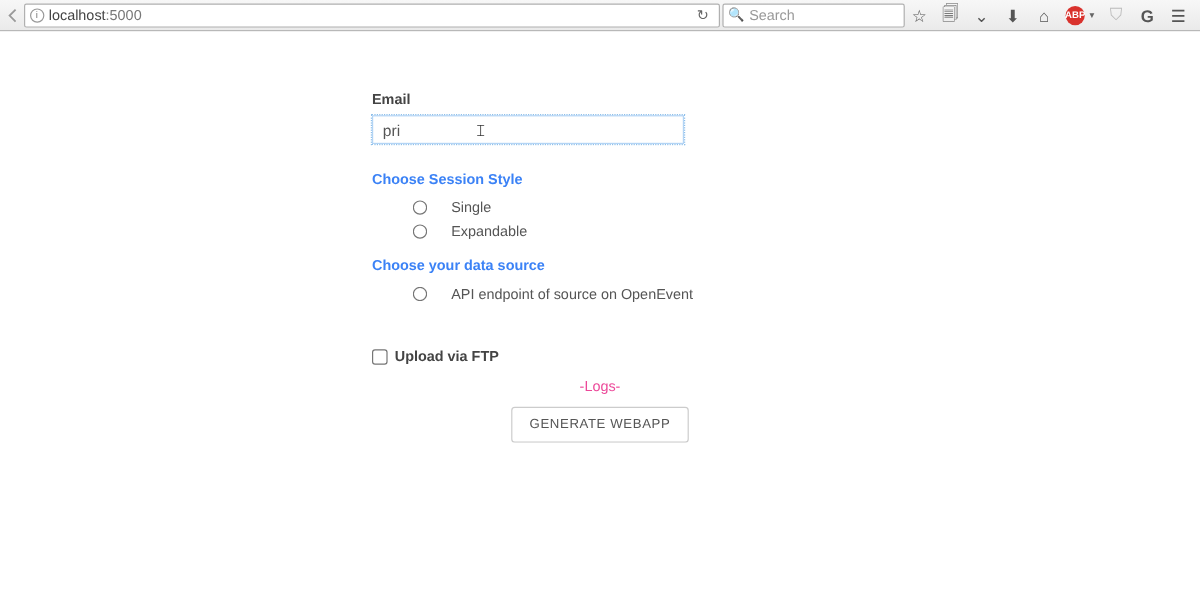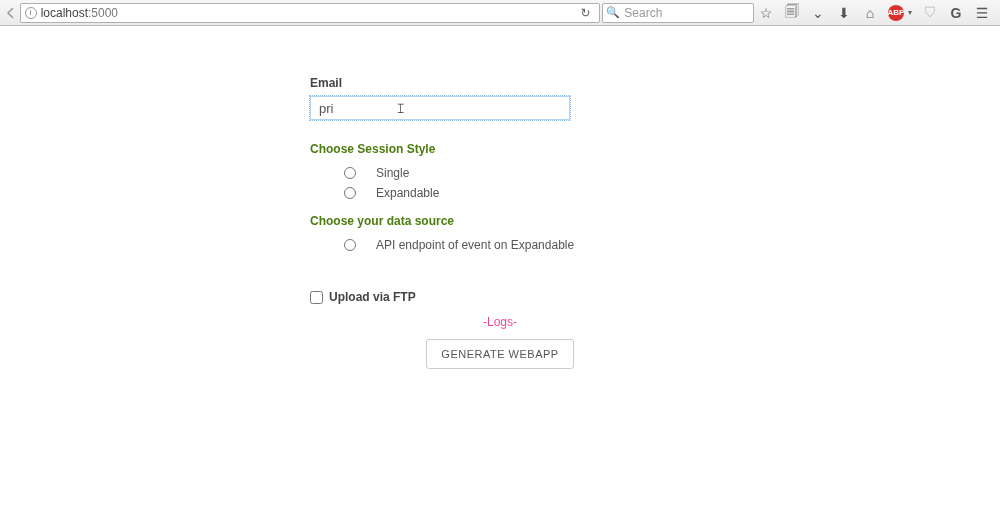--- a/index.html
+++ b/index.html
@@ -72,21 +72,21 @@
     }
     .text-cursor-icon {
       position: relative;
       left: -178px;
       font-size: 14px;
       color: #333;
       pointer-events: none;
     }
     
     .section { margin-top: 22px; }
-    .section-title { font-weight: 600; font-size: 12px; color: #4d7c0f; margin-bottom: 10px; }
+    .section-title { font-weight: 600; font-size: 12px; color: #3b82f6; margin-bottom: 10px; }
     .radio-row { display: flex; align-items: center; gap: 20px; margin: 2px 0 6px 34px; }
     .radio-row input[type=radio] { width: 12px; height: 12px; }
     .radio-row label { font-size: 12px; color: #555; }
     
     .checkbox-row { display: flex; align-items: center; gap: 6px; margin-top: 38px; }
     .checkbox-row input[type=checkbox] { width: 13px; height: 13px; }
     .checkbox-row label { font-size: 12px; font-weight: 600; color: #444; }
     
     .logs-link { display: block; text-align: center; margin-top: 11px; font-size: 12px; color: #ec4899; cursor: pointer; }
     
@@ -155,21 +155,21 @@
       <div class="radio-row">
         <input type="radio" name="session" style="">
         <label>Expandable</label>
       </div>
     </div>
 
     <div class="section" style="margin-top:14px;">
       <div class="section-title">Choose your data source</div>
       <div class="radio-row">
         <input type="radio" name="datasource" style="">
-        <label>API endpoint of event on Expandable</label>
+        <label>API endpoint of source on OpenEvent</label>
       </div>
     </div>
 
     <div class="checkbox-row">
       <input type="checkbox" style="">
       <label>Upload via FTP</label>
     </div>
 
     <a class="logs-link">-Logs-</a>
 

